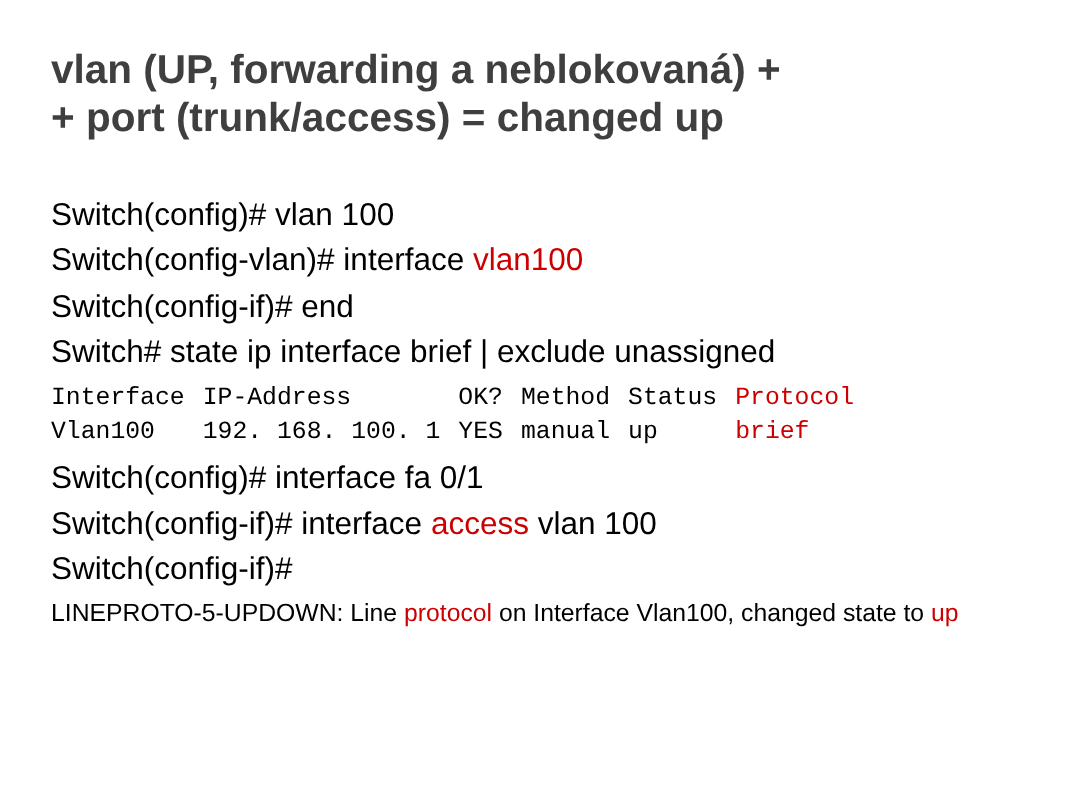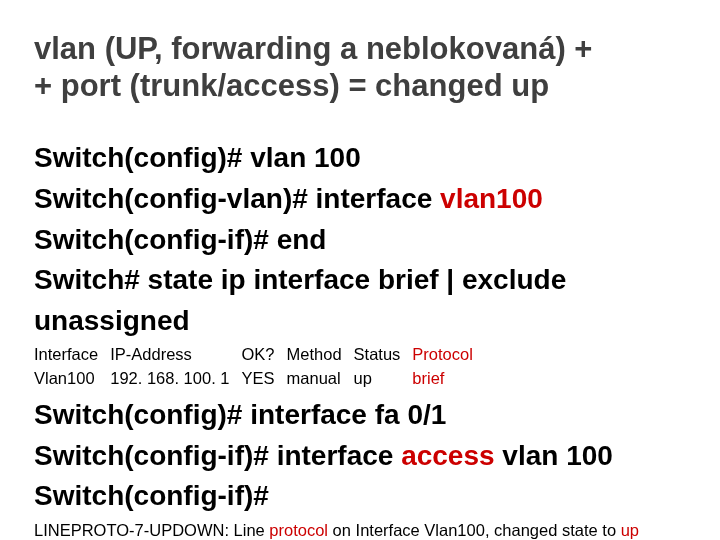--- a/index.html
+++ b/index.html
@@ -9,40 +9,40 @@
     height: 540px;
     background: #fff;
     font-family: Arial, Helvetica, sans-serif;
     color: #000;
   }
   .slide {
     box-sizing: border-box;
     padding: 30px 34px 10px 34px;
   }
   .title {
-    font-size: 31px;
+    font-size: 27px;
     font-weight: bold;
     line-height: 1.2;
     color: #3f3f3f;
     margin-bottom: 34px;
   }
   .block {
-    font-size: 28px;
+    font-size: 21px;
     line-height: 1.45;
-    font-weight: bold;
   }
   .tbl {
     font-size: 16.5px;
     line-height: 1.45;
     border-collapse: collapse;
     margin: 2px 0 4px 0;
   }
   .tbl td {
     padding: 0 12px 0 0;
     white-space: nowrap;
+    font-family: Liberation Mono, monospace;
   }
   .red { color: #cc0000; }
   .syslog {
     font-size: 16.5px;
     line-height: 1.45;
     margin-top: 2px;
   }
 </style>
 </head>
 <body>
@@ -82,16 +82,16 @@
   </tbody>
     </table>
 
   <div class="block">
     <div>Switch(config)# interface fa 0/1</div>
     <div><span>Switch(config-if)# interface </span><span class="red">access</span><span> vlan 100</span></div>
     <div>Switch(config-if)#</div>
   </div>
 
   <div class="syslog">
-    <span>LINEPROTO-7-UPDOWN: Line </span><span class="red">protocol</span><span> on Interface Vlan100, changed state to </span><span class="red">up</span>
+    <span>LINEPROTO-5-UPDOWN: Line </span><span class="red">protocol</span><span> on Interface Vlan100, changed state to </span><span class="red">up</span>
   </div>
 
 </div>
 
 </body></html>

